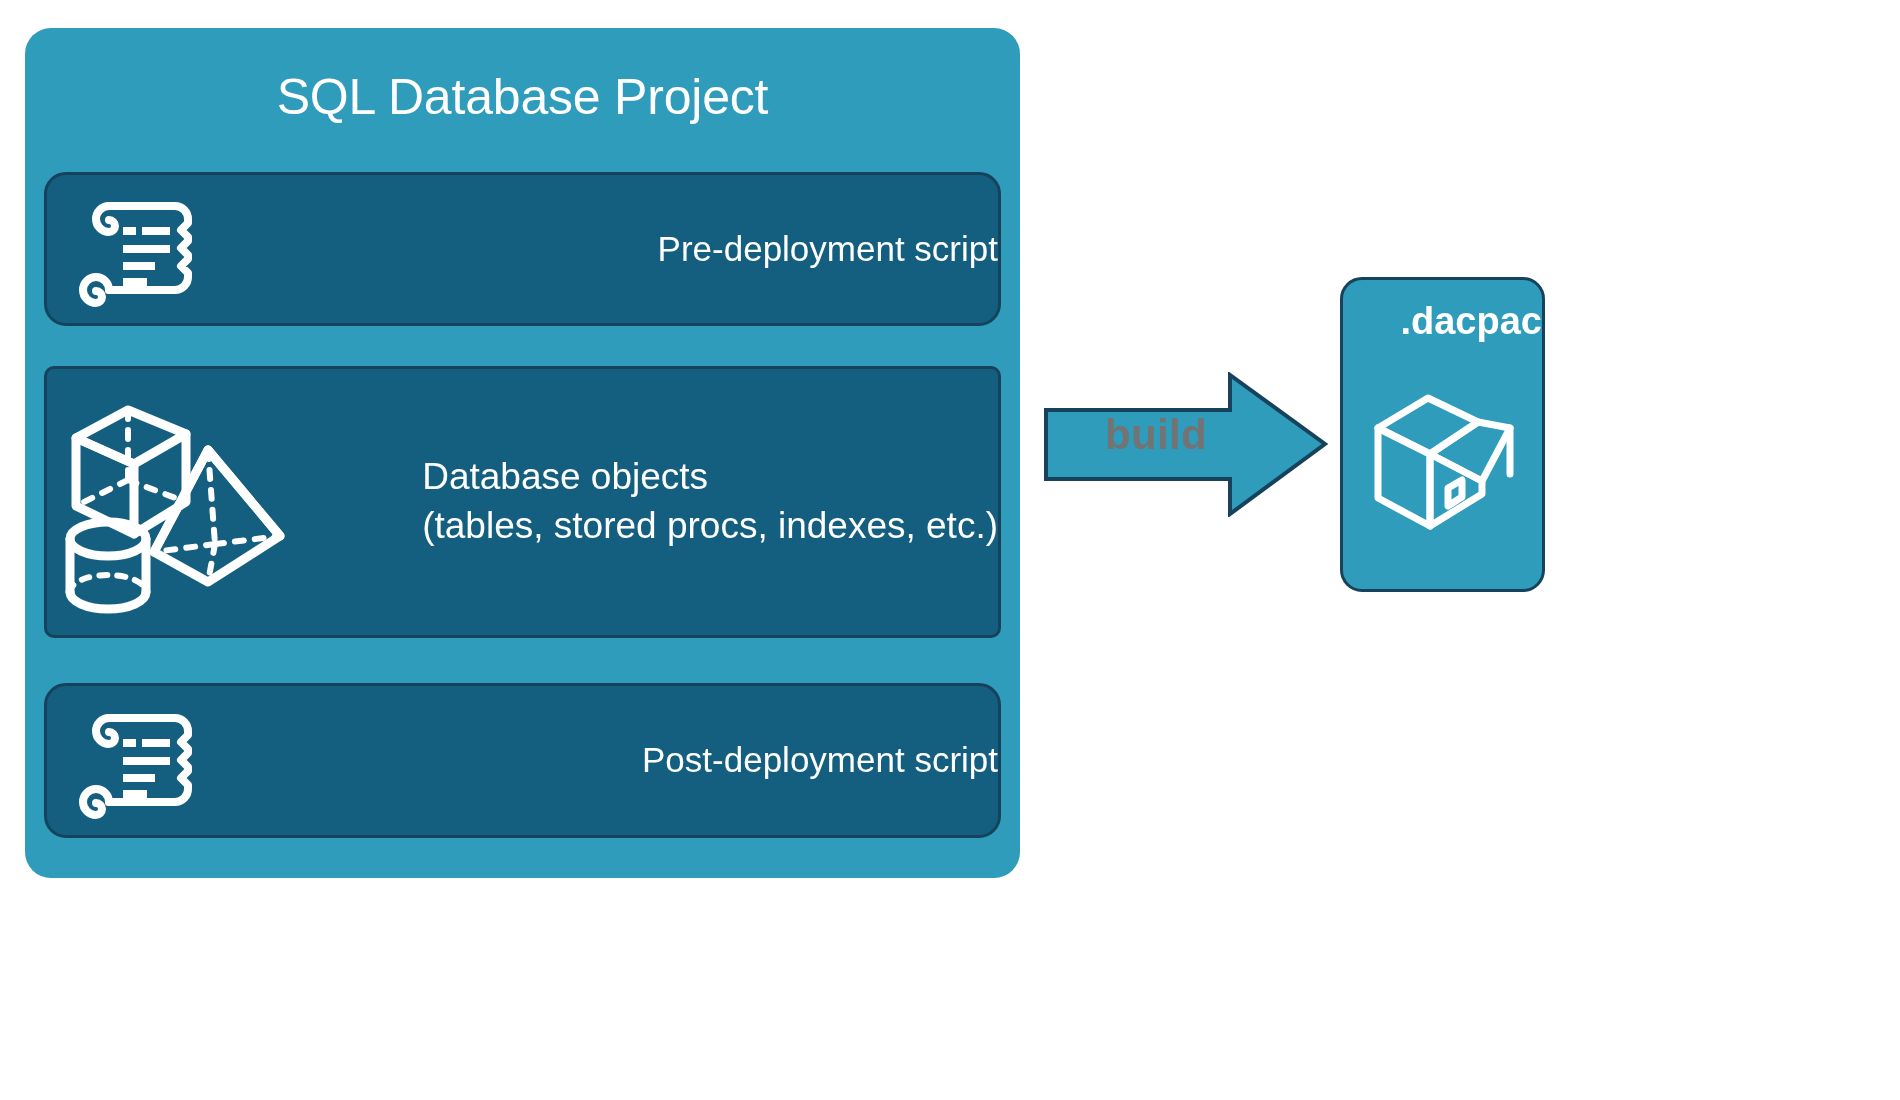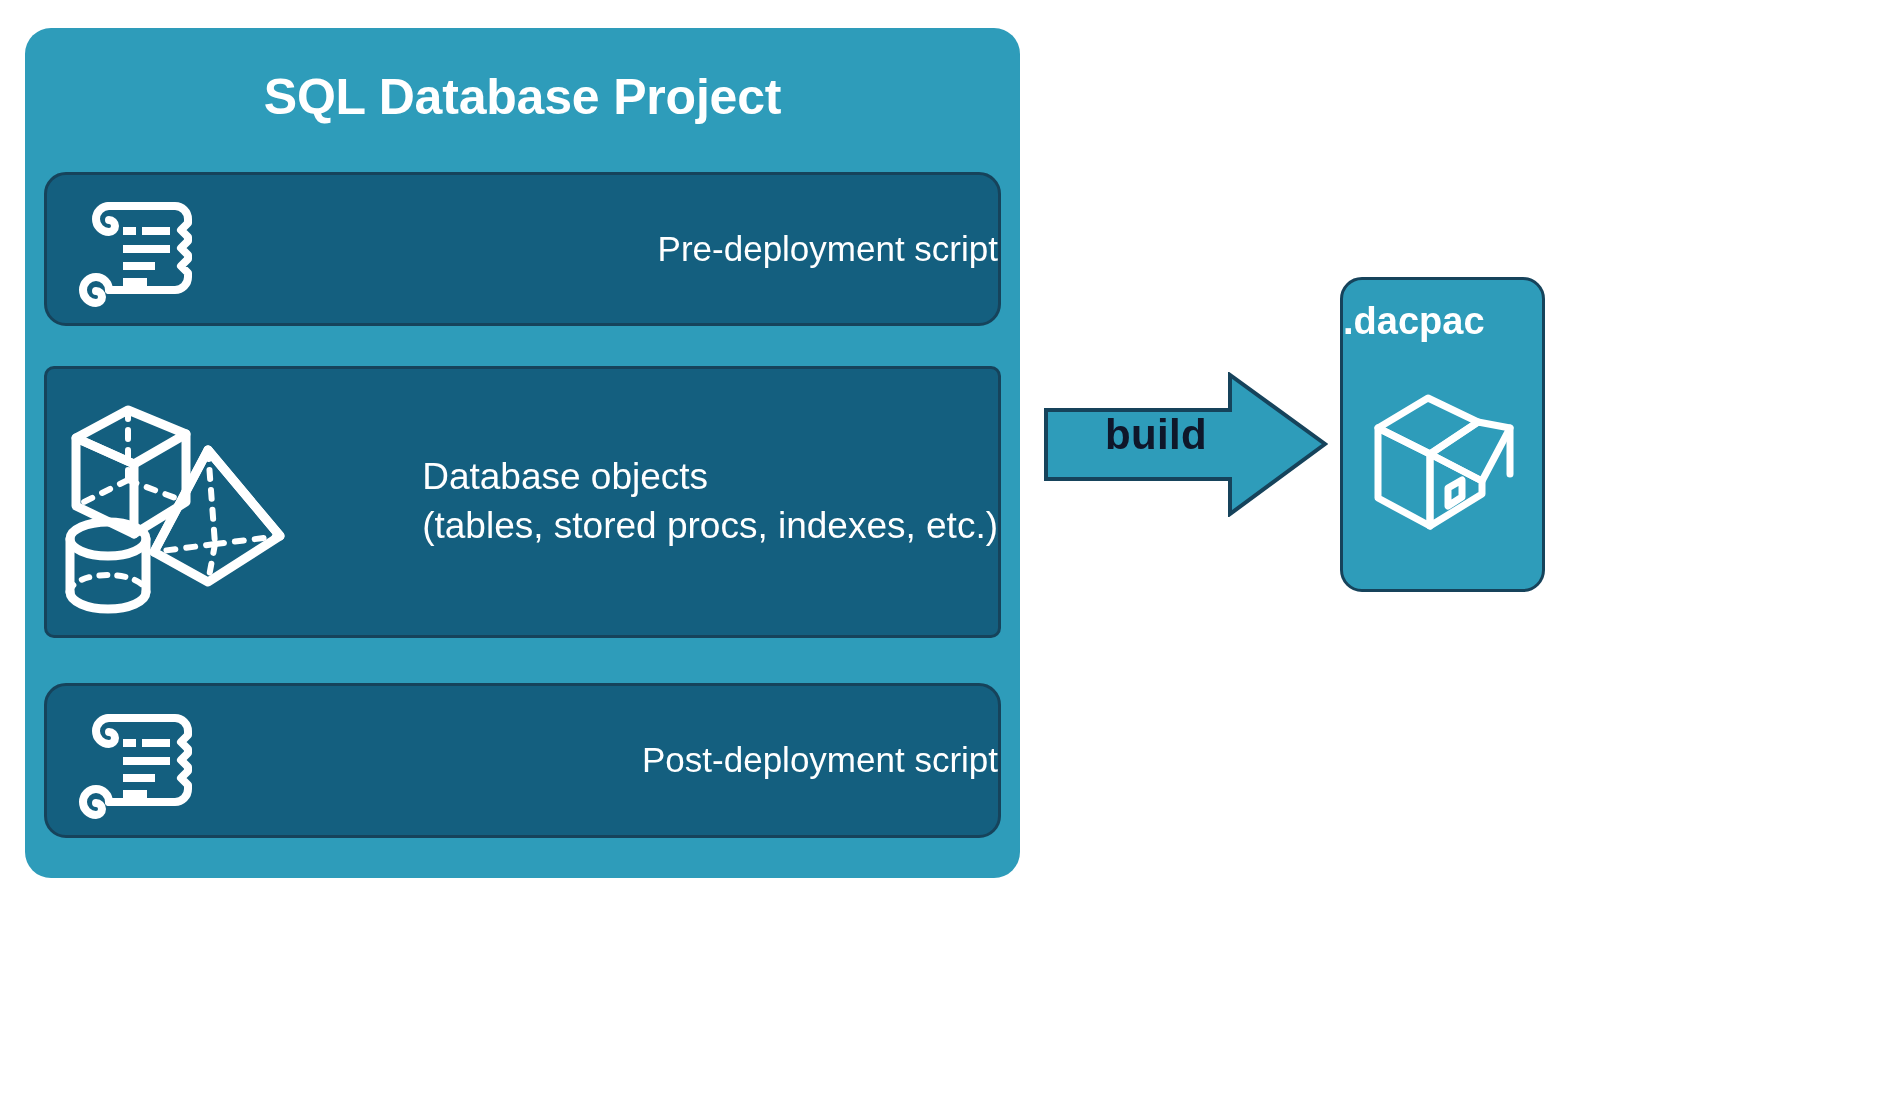--- a/index.html
+++ b/index.html
@@ -32,21 +32,21 @@
     box-sizing: border-box;
   }
   .project-title {
     position: absolute;
     left: 0;
     top: 44px;
     width: 995px;
     text-align: center;
     color: #ffffff;
     font-size: 50px;
-    font-weight: 700;
+    font-weight: 400;
     letter-spacing: -0.2px;
     line-height: 1;
     white-space: nowrap;
   }
 
   
   .row {
     position: absolute;
     left: 19px;
     width: 957px;
@@ -90,21 +90,21 @@
     width: 284px;
     height: 145px;
   }
   .build-arrow svg { display: block; }
   .build-text {
     position: absolute;
     left: 1066px;
     top: 414px;
     width: 180px;
     text-align: center;
-    color: #0f172a;
+    color: #737373;
     font-size: 42px;
     font-weight: bold;
     line-height: 1;
     letter-spacing: 0.3px;
   }
 
   
   .dacpac-box {
     position: absolute;
     left: 1340px;
@@ -114,21 +114,21 @@
     background: #2e9cba;
     border: 3px solid #16435b;
     border-radius: 22px;
     box-sizing: border-box;
   }
   .dacpac-title {
     position: absolute;
     left: 0;
     top: 22px;
     width: 199px;
-    text-align: left;
+    text-align: right;
     color: #ffffff;
     font-size: 38px;
     font-weight: bold;
     line-height: 1;
     white-space: nowrap;
   }
   .dacpac-icon {
     position: absolute;
     left: 50%;
     transform: translateX(-50%);

